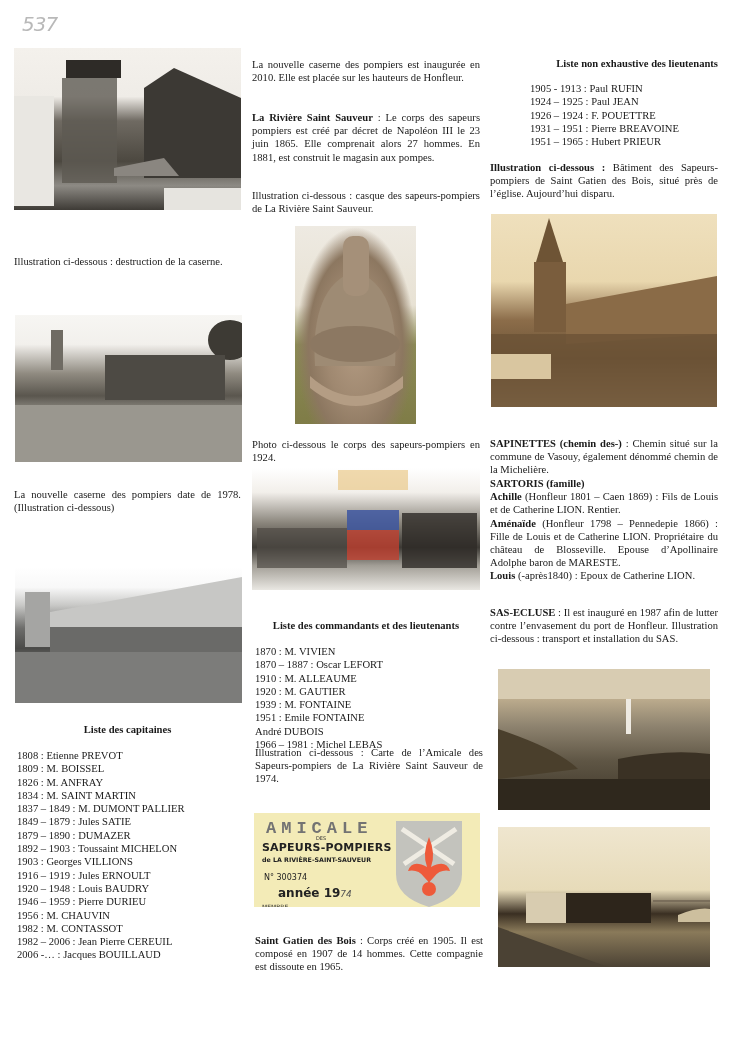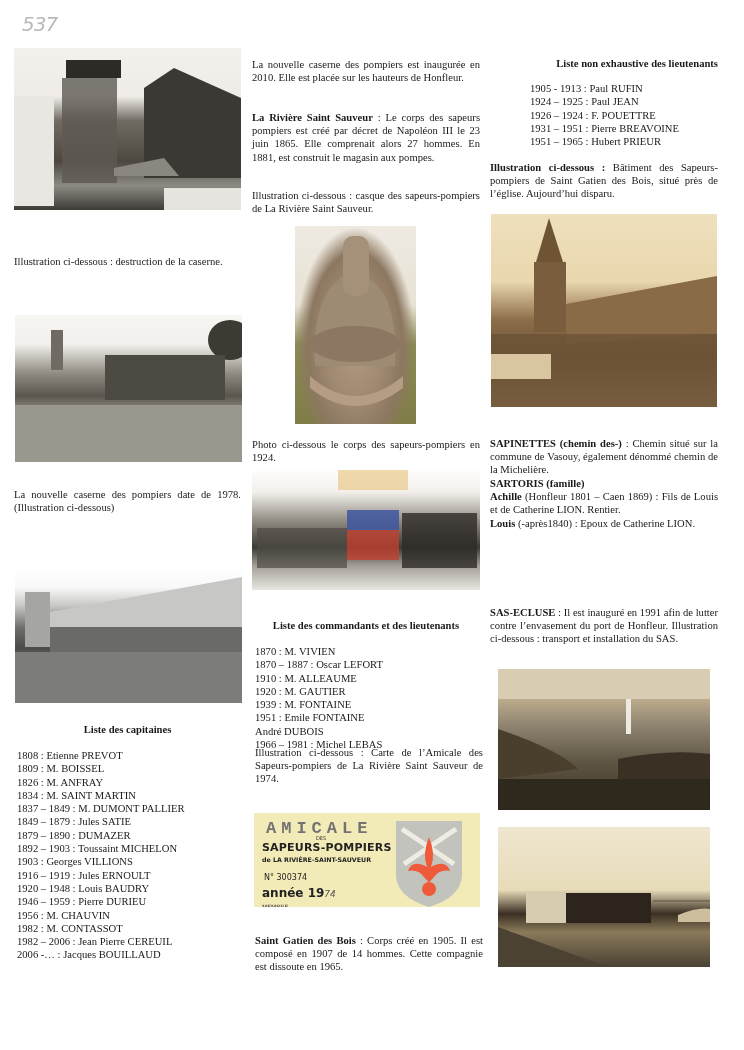--- a/index.html
+++ b/index.html
@@ -140,21 +140,21 @@
 </div>
 
 <div class="abs txt" style="left:255px; top:746px; width:228px;">Illustration ci-dessous : Carte de l’Amicale des Sapeurs-pompiers de La Rivière Saint Sauveur de 1974.</div>
 
 <div class="abs card" style="left:254px; top:813px; width:226px; height:94px; overflow:hidden;">
   <div class="abs t1" style="left:12px; top:6px;">AMICALE</div>
   <div class="abs t2" style="left:62px; top:22px;">DES</div>
   <div class="abs t3" style="left:8px; top:28px;">SAPEURS-POMPIERS</div>
   <div class="abs t4" style="left:8px; top:43px;">de LA RIVIÈRE-SAINT-SAUVEUR</div>
   <div class="abs t5" style="left:10px; top:60px;">N° 300374</div>
-  <div class="abs t6" style="left:8px; top:73px;">
+  <div class="abs t6" style="left:24px; top:73px;">
     <span>année 19</span><span style="font-weight:normal;font-style:italic;font-size:9px;color:#555;">74</span>
   </div>
   <div class="abs t2" style="left:8px; top:90px; font-size:6px;">MEMBRE</div>
   <svg class="abs" style="left:140px; top:6px;" width="70" height="88">
     <path d="M2 2 L68 2 L68 55 Q68 78 35 88 Q2 78 2 55 Z" fill="#c3c3bd"></path>
     <path d="M8 10 L60 45 M62 10 L10 45" stroke="#efece3" stroke-width="5"></path>
     <path d="M35 18 Q28 35 33 48 Q18 40 14 52 Q24 50 30 58 Q34 62 35 64 Q36 62 40 58 Q46 50 56 52 Q52 40 37 48 Q42 35 35 18 Z" fill="#ee5a3a"></path>
     <circle cx="35" cy="70" r="7" fill="#ee5a3a"></circle>
   </svg>
 </div>
@@ -186,25 +186,26 @@
   </svg>
 </div>
 
 <div class="abs txt" style="left:490px; top:437px; width:228px;">
   <b>SAPINETTES (chemin des-)</b><span> : Chemin situé sur la commune de Vasouy, également dénommé chemin de la Michelière.</span>
 </div>
 
 <div class="abs txt" style="left:490px; top:477px; width:228px;">
   <div><b>SARTORIS (famille)</b></div>
   <div><b>Achille</b><span> (Honfleur 1801 – Caen 1869) : Fils de Louis et de Catherine LION. Rentier.</span></div>
+  <div><b>Aménaïde</b><span> (Honfleur 1798 – Pennedepie 1866) : Fille de Louis et de Catherine LION. Propriétaire du château de Blosseville. Epouse d’Apollinaire Adolphe baron de MARESTE.</span></div>
   <div><b>Louis</b><span> (-après1840) : Epoux de Catherine LION.</span></div>
 </div>
 
 <div class="abs txt" style="left:490px; top:606px; width:228px;">
-  <b>SAS-ECLUSE</b><span> : Il est inauguré en 1991 afin de lutter contre l’envasement du port de Honfleur. Illustration ci-dessous : transport et installation du SAS.</span>
+  <b>SAS-ECLUSE</b><span> : Il est inauguré en 1987 afin de lutter contre l’envasement du port de Honfleur. Illustration ci-dessous : transport et installation du SAS.</span>
 </div>
 
 <div class="abs photo p-harbor" style="left:498px; top:669px; width:212px; height:141px;">
   <svg width="212" height="141">
     <rect x="0" y="0" width="212" height="30" fill="#d8ccb2"></rect>
     <rect x="128" y="30" width="5" height="35" fill="#eeeae2"></rect>
     <path d="M0 60 Q60 80 80 100 L0 110 Z" fill="#4a3f2c"></path>
     <path d="M120 90 Q170 80 212 85 L212 141 L120 141 Z" fill="#3a3124"></path>
     <rect x="0" y="110" width="212" height="31" fill="#2f281d"></rect>
   </svg>

